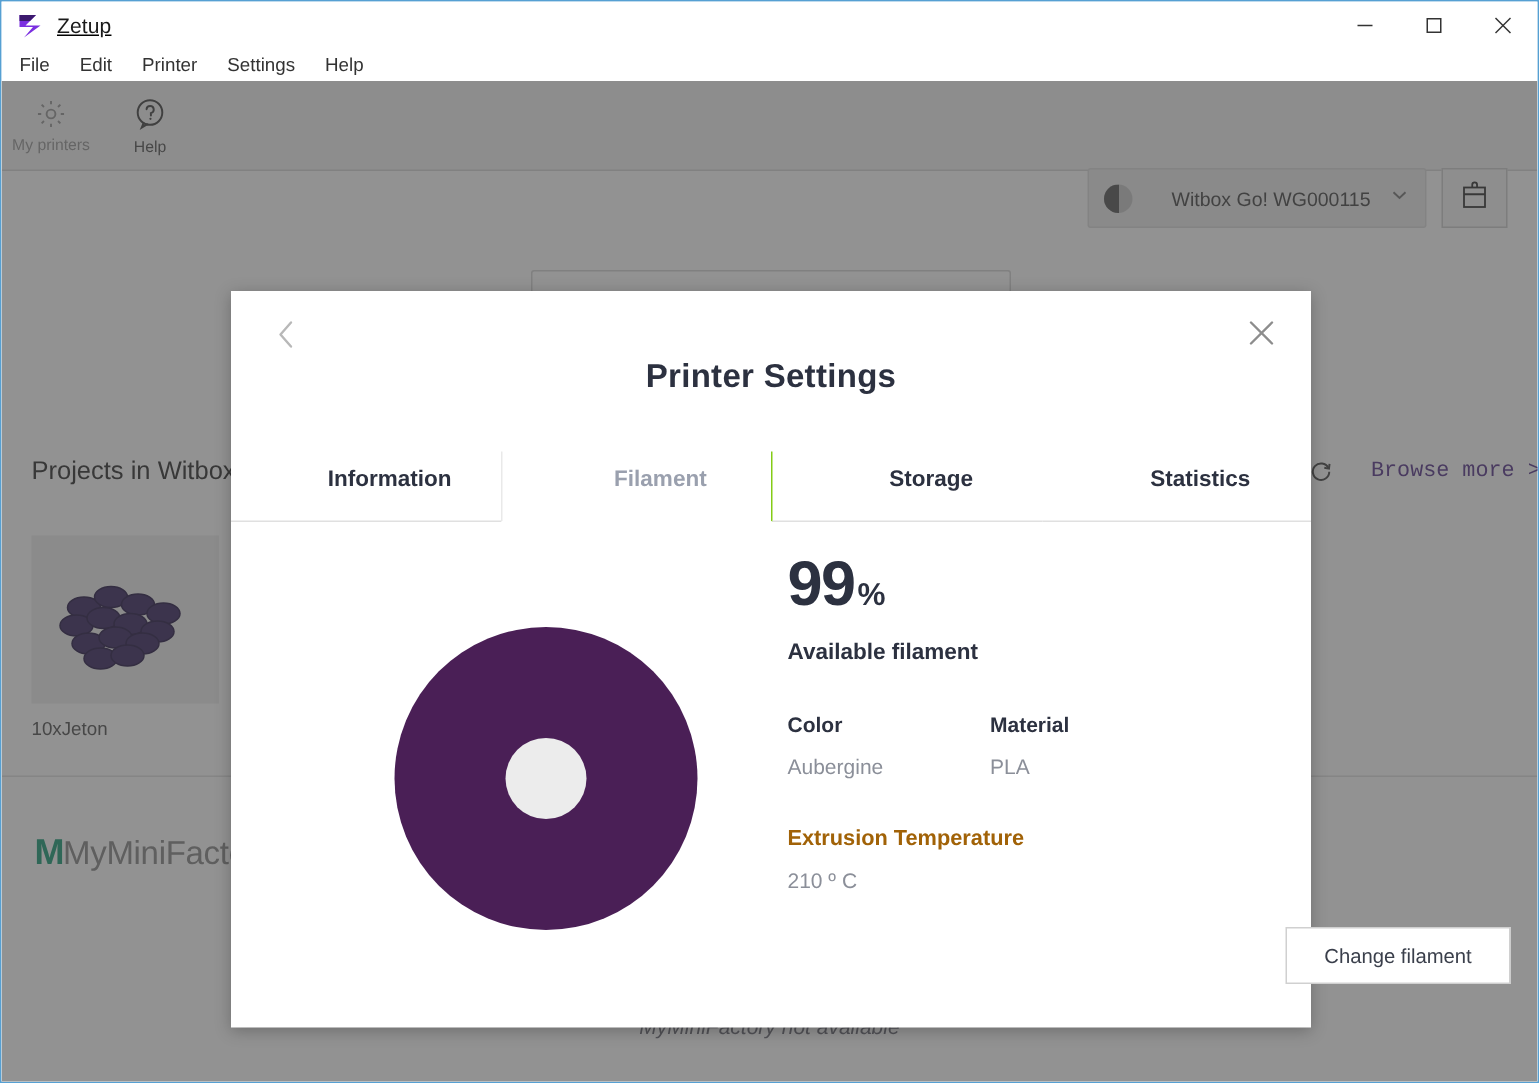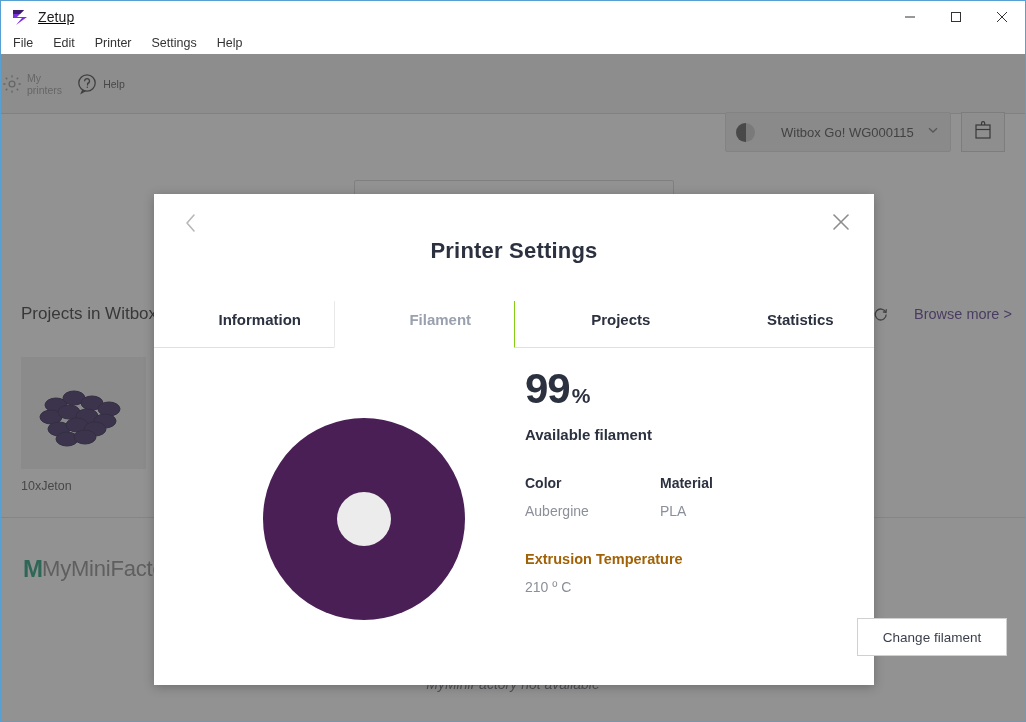--- a/index.html
+++ b/index.html
@@ -91,21 +91,21 @@
     height: 60px;
     background: #f4f4f4;
     border-bottom: 1px solid #d8d8d8;
     display: flex;
     align-items: center;
   }
   .tool-btn {
     width: 66px;
     height: 58px;
     display: flex;
-    flex-direction: row;
+    flex-direction: column;
     align-items: center;
     justify-content: center;
     gap: 4px;
   }
   .tool-btn .tool-label { font-size: 10.5px; color: #555; }
   .tool-btn.disabled .tool-label { color: #9a9a9a; }
   .tool-btn svg { display:block; }
 
   #printer-select {
     position: absolute;
@@ -515,21 +515,21 @@
       <div id="bg-search"></div>
 
       <div id="projects-header">
         <div id="projects-title">Projects in Witbox</div>
         <div id="refresh-icon-wrap">
           <svg width="17" height="17" viewBox="0 0 18 18" fill="none" stroke="#4a4a4a" stroke-width="1.4">
             <path d="M14.4 6.4A5.8 5.8 0 1 0 15 9"></path>
             <path d="M15.2 3.4 L14.8 6.8 L11.5 6.2"></path>
           </svg>
         </div>
-        <div id="browse-more" style="color: rgb(91, 58, 142);">Browse more &gt;</div>
+        <div id="browse-more" style="color: rgb(91, 58, 142); font-family: Liberation Mono, monospace;">Browse more &gt;</div>
       </div>
 
       <div id="project-card">
         <div id="project-thumb">
           <svg width="125" height="112" viewBox="0 0 125 112">
             <g fill="#3b2a63" stroke="#2a1c49" stroke-width="1">
               <ellipse cx="35" cy="48" rx="11" ry="7"></ellipse>
                 <ellipse cx="53" cy="41" rx="11" ry="7"></ellipse>
               <ellipse cx="71" cy="46" rx="11" ry="7"></ellipse>
                 <ellipse cx="88" cy="52" rx="11" ry="7"></ellipse>
@@ -577,21 +577,21 @@
               <path d="M18 4 L4 18"></path>
             </svg>
         </span>
       </div>
 
       <div id="modal-title">Printer Settings</div>
 
       <div id="tabs">
         <div class="tab">Information</div>
         <div class="tab active">Filament</div>
-        <div class="tab">Projects</div>
+        <div class="tab">Storage</div>
         <div class="tab">Statistics</div>
       </div>
 
       <div id="modal-body">
 
         <div id="spool-wrap">
           <div id="spool" style="background: rgb(74, 31, 86);">
             <div id="spool-hub" style="background: rgb(236, 236, 236);"></div>
           </div>
         </div>

